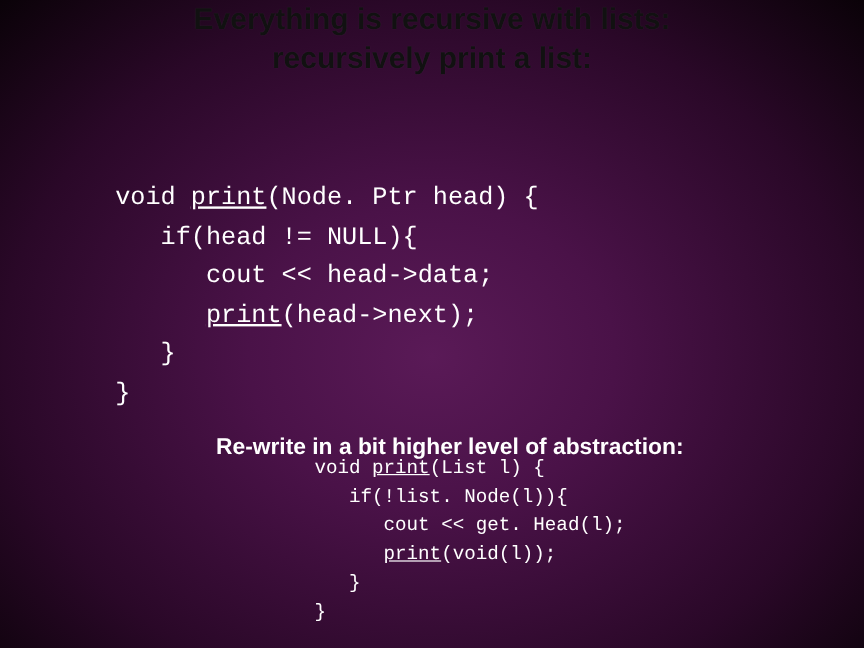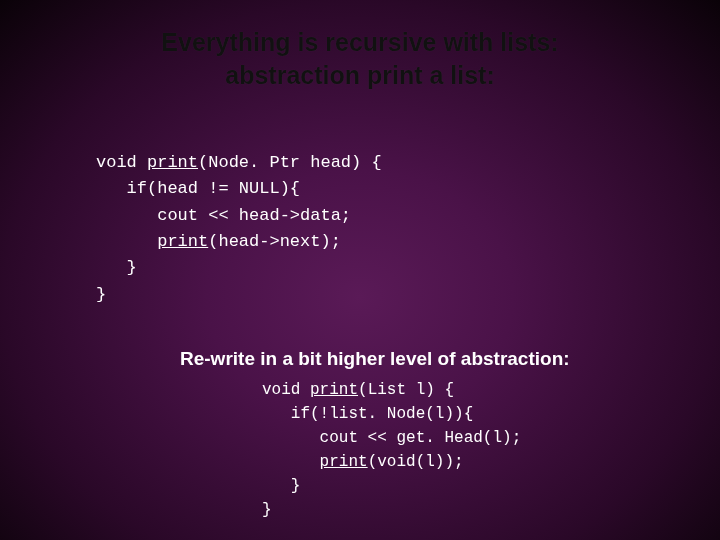--- a/index.html
+++ b/index.html
@@ -16,62 +16,61 @@
     color: #fff;
     font-family: Arial, Helvetica, sans-serif;
     box-sizing: border-box;
     position: relative;
   }
   .title {
     text-align: center;
     font-weight: bold;
     font-size: 25px;
     line-height: 1.3;
-    padding-top: 26px;
     color: #111;
     text-shadow: 0 0 1px rgba(255,255,255,0.1);
   }
   .code {
     font-family: "Courier New", Courier, monospace;
-    font-size: 17px;
+    font-size: 21px;
     line-height: 1.55;
     white-space: pre;
     color: #fff;
   }
   .code1 {
     position: absolute;
     top: 150px;
     left: 96px;
   }
   .subheading {
     font-family: Arial, Helvetica, sans-serif;
     font-weight: bold;
     font-size: 19px;
     color: #fff;
     position: absolute;
-    top: 348px;
+    top: 362px;
     left: 180px;
   }
   .code2 {
     position: absolute;
     top: 378px;
     left: 262px;
     font-size: 16px;
     line-height: 1.5;
   }
   .u { text-decoration: underline; }
 </style>
 </head>
 <body>
 
 <div class="slide">
 
   <div class="title">
     <span>Everything is recursive with lists:</span><br>
-    <span>abstraction print a list:</span>
+    <span>recursively print a list:</span>
   </div>
 
   <div class="code code1"><span>void </span><span class="u">print</span><span>(Node. Ptr head) {</span>
 <span>   if(head != NULL){</span>
 <span>      cout &lt;&lt; head-&gt;data;</span>
 <span>      </span><span class="u">print</span><span>(head-&gt;next);</span>
 <span>   }</span>
 <span>}</span></div>
 
   <div class="subheading">Re-write in a bit higher level of abstraction:</div>

